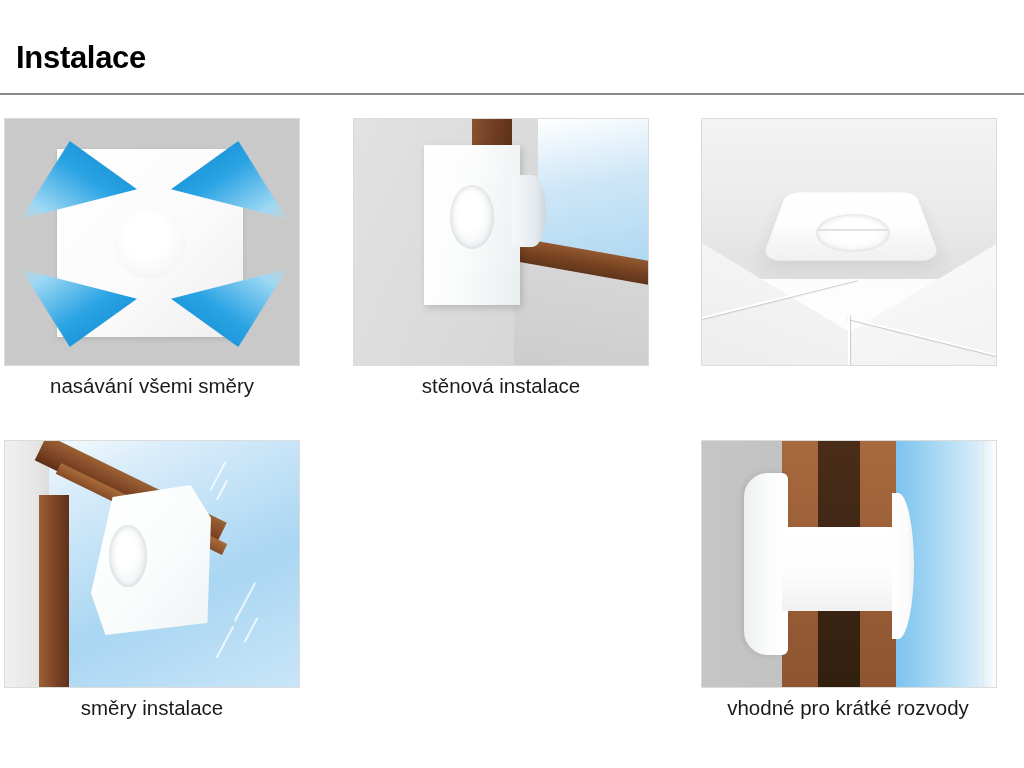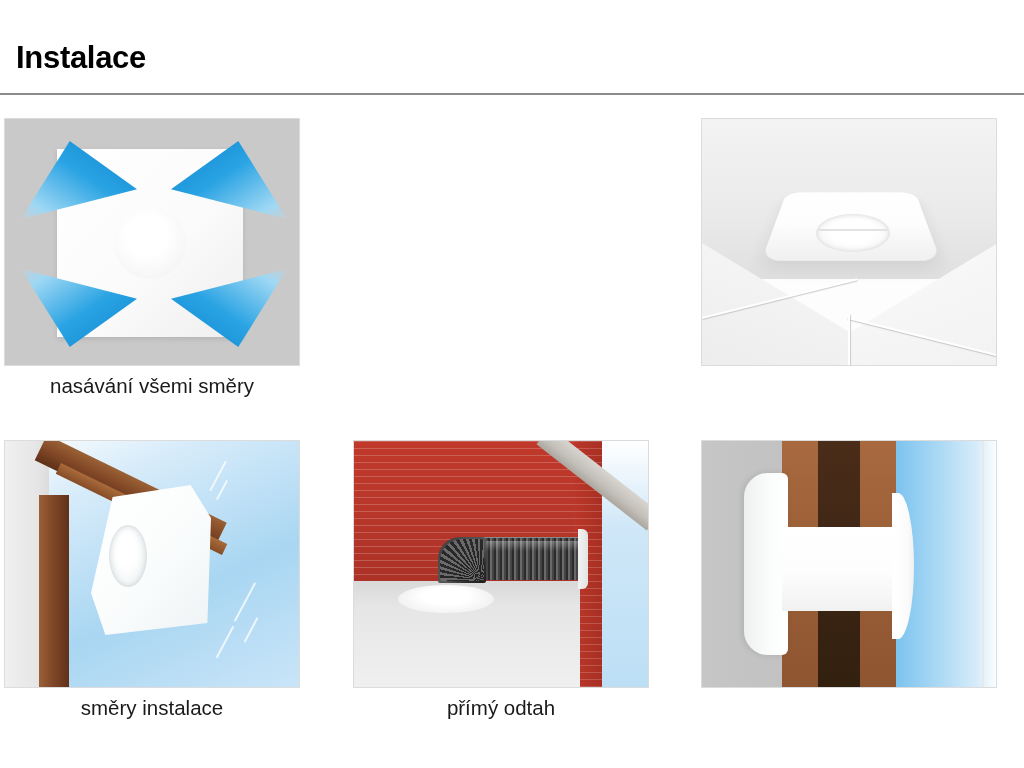--- a/index.html
+++ b/index.html
@@ -424,20 +424,32 @@
         <div class="arrow a-bl">
             <div class="tri"></div>
           </div>
         <div class="arrow a-br">
             <div class="tri"></div>
           </div>
       </div>
       <div class="caption">nasávání všemi směry</div>
     </div>
 
+    <div class="cell c1">
+      <div class="figure fig2">
+        <div class="sky"></div>
+        <div class="jamb"></div>
+        <div class="sill"></div>
+        <div class="walledge"></div>
+        <div class="faceplate"></div>
+        <div class="nose"></div>
+        <div class="vent"></div>
+      </div>
+      <div class="caption">stěnová instalace</div>
+    </div>
 
     <div class="cell c2">
       <div class="figure fig3">
         <div class="ceil"></div>
         <div class="wallL"></div>
         <div class="wallR"></div>
         <div class="panel"></div>
         <div class="eye"></div>
         <div class="eyebar"></div>
         <div class="seamL"></div>
@@ -460,45 +472,30 @@
         <div class="ventw"></div>
         <div class="glint gl1"></div>
         <div class="glint gl2"></div>
         <div class="glint gl3"></div>
         <div class="glint gl4"></div>
         <div class="glint gl5"></div>
       </div>
       <div class="caption">směry instalace</div>
     </div>
 
-    <div class="cell c1">
-      <div class="figure fig5">
-        <div class="skyb"></div>
-        <div class="brick"></div>
-        <div class="brickR"></div>
-        <div class="roof"></div>
-        <div class="floor"></div>
-        <div class="glow"></div>
-        <div class="duct"></div>
-        <div class="ductsheen"></div>
-        <div class="elbow"></div>
-        <div class="elbowfan"></div>
-        <div class="collar"></div>
-      </div>
-      <div class="caption">přímý odtah</div>
-    </div>
 
     <div class="cell c2">
       <div class="figure fig6">
         <div class="inside"></div>
         <div class="layer1"></div>
         <div class="layer2"></div>
         <div class="layer3"></div>
         <div class="outside"></div>
         <div class="flange"></div>
         <div class="tube"></div>
         <div class="cap"></div>
         <div class="edge"></div>
       </div>
+      <div class="caption wide">vhodné pro krátké rozvody</div>
     </div>
   </div>
 
 </div>
 
 </body></html>

